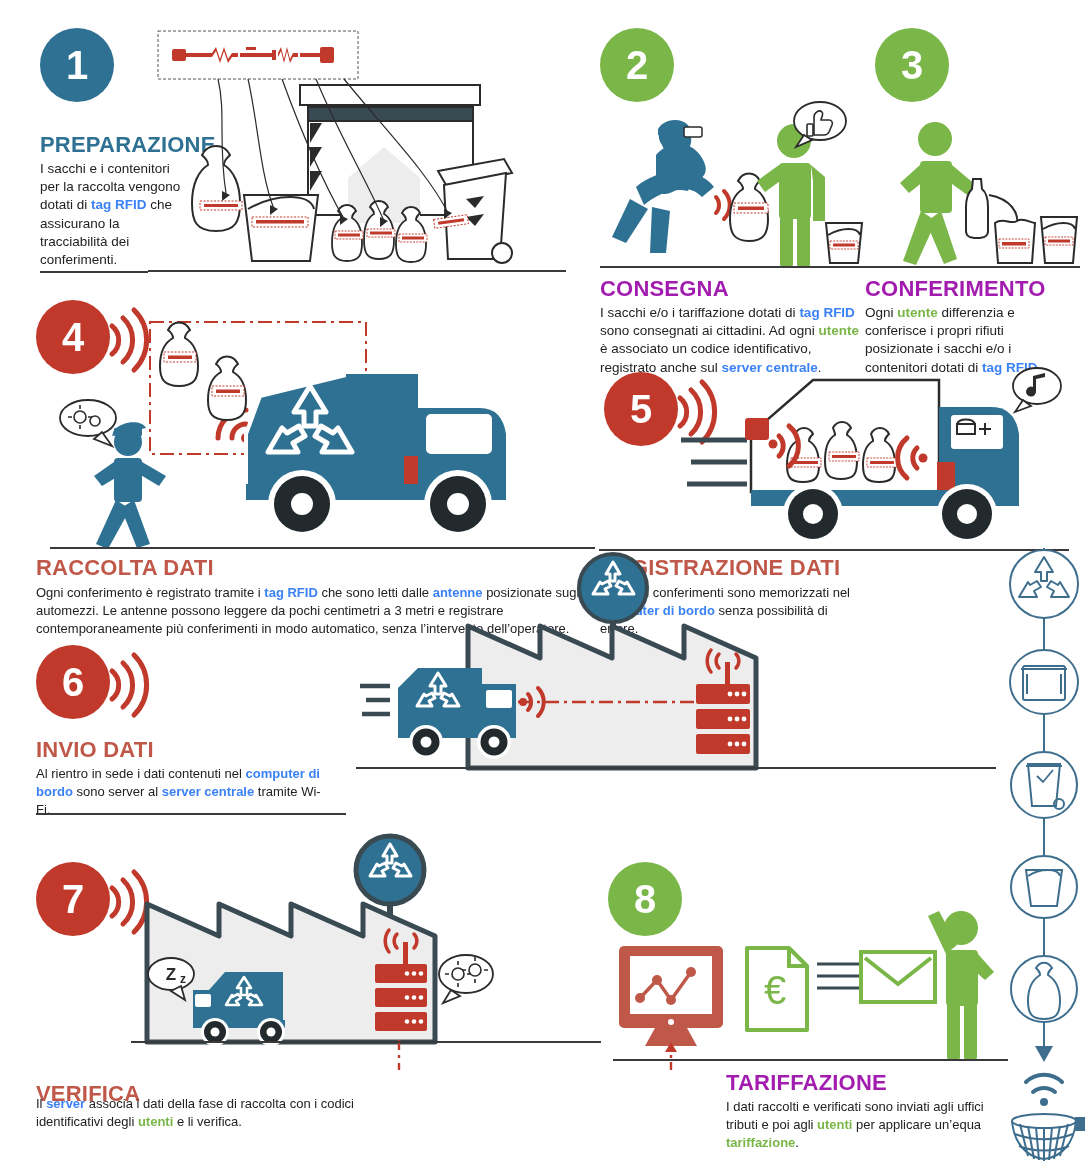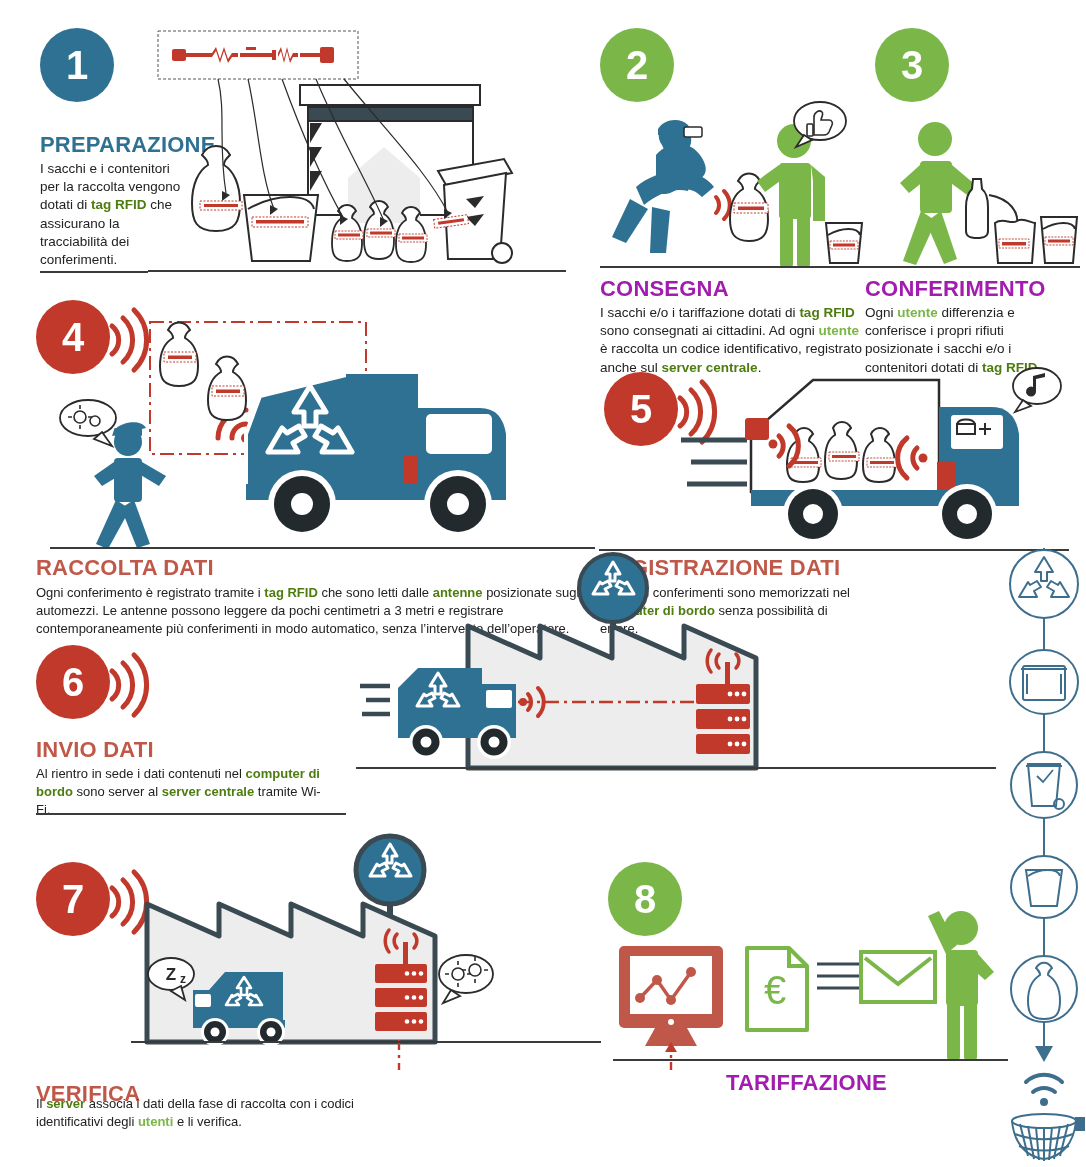--- a/index.html
+++ b/index.html
@@ -16,21 +16,21 @@
   .badge-wrap{position:relative;display:inline-block;}
   .arcs{position:absolute;left:72px;top:2px;}
   .heading{font-weight:bold;font-size:22px;letter-spacing:.2px;
            font-family:"Liberation Sans",sans-serif;margin:0 0 4px 0;
            text-transform:uppercase;}
   .h-teal{color:#2E7193;}
   .h-green{color:#a21caf;}
   .h-red{color:#C0584A;text-align:center;}
   .body-txt{font-size:13.5px;line-height:1.35;color:#222;max-width:100%;}
   .body-txt.sm{font-size:13px;line-height:1.38;}
-  .kw-red{color:#4d7c0f;font-weight:bold;}
+  .kw-red{color:#3b82f6;font-weight:bold;}
   .kw-green{color:#7AB648;font-weight:bold;}
   .rule{position:absolute;background:#3a3a3a;height:2px;}
   svg{display:block;overflow:visible;}
   .sidebar{position:absolute;left:1004px;top:548px;width:80px;}
 </style>
 </head>
 <body>
 
 <div class="stage">
 
@@ -176,21 +176,21 @@
       <g fill="#fff" stroke="#2b2b2b" stroke-width="2">
         <path d="M226 120 h36 l-4 40 h-28 z"></path>
         <path d="M228 132 c14 -8 30 -8 32 0" fill="none"></path>
       </g>
       <rect x="230" y="138" width="28" height="8" fill="#fff" stroke="#C0392B" stroke-width=".9" stroke-dasharray="2,1.2"></rect>
       <rect x="233" y="140.5" width="22" height="3" fill="#C0392B"></rect>
       <line x1="0" y1="164" x2="265" y2="164" stroke="#3a3a3a" stroke-width="2"></line>
     </svg>
 
     <div class="heading h-green" style="position:absolute;left:0;top:248px;">CONSEGNA</div>
-    <div class="body-txt" style="position:absolute;left:0;top:276px;width:265px;"><span>I sacchi e/o i tariffazione dotati di </span><span class="kw-red">tag RFID</span><span> sono consegnati ai cittadini. Ad ogni </span><span class="kw-green">utente</span><span> è raccolta un codice identificativo, registrato anche sul </span><span class="kw-red">server centrale</span><span>.</span></div>
+    <div class="body-txt" style="position:absolute;left:0;top:276px;width:265px;"><span>I sacchi e/o i tariffazione dotati di </span><span class="kw-red">tag RFID</span><span> sono consegnati ai cittadini. Ad ogni </span><span class="kw-green">utente</span><span> è associato un codice identificativo, registrato anche sul </span><span class="kw-red">server centrale</span><span>.</span></div>
   </div>
 
   <div class="panel" style="left:875px;top:28px;width:210px;height:330px;">
     <div class="badge green">3</div>
 
     <svg style="position:absolute;left:-10px;top:85px;" width="215" height="155" viewBox="0 0 215 155">
       <g fill="#7AB648">
         <circle cx="70" cy="26" r="17"></circle>
         <rect x="55" y="48" width="32" height="52" rx="4"></rect>
         <path d="M55 52 l-20 18 l9 10 l20 -16 z"></path>
@@ -613,20 +613,21 @@
         <rect x="334" y="60" width="13" height="58" rx="3"></rect>
         <rect x="351" y="60" width="13" height="58" rx="3"></rect>
       </g>
 
       <line x1="58" y1="128" x2="58" y2="108" stroke="#C0392B" stroke-width="2.4" stroke-dasharray="8,4,3,4"></line>
       <path d="M52 110 l6 -10 l6 10 z" fill="#C0392B"></path>
       <line x1="0" y1="118" x2="395" y2="118" stroke="#3a3a3a" stroke-width="2"></line>
     </svg>
 
     <div class="heading h-green" style="position:absolute;left:118px;top:208px;">TARIFFAZIONE</div>
+    <div class="body-txt sm" style="position:absolute;left:118px;top:236px;width:290px;"><span>I dati raccolti e verificati sono inviati agli uffici tributi e poi agli </span><span class="kw-green">utenti</span><span> per applicare un’equa </span><span class="kw-green">tariffazione</span><span>.</span></div>
   </div>
 
   <div class="sidebar">
     <svg width="80" height="615" viewBox="0 0 80 615">
       <g stroke="#3E6E8E" stroke-width="2" fill="none">
         <line x1="40" y1="0" x2="40" y2="500"></line>
       </g>
 
       <g>
         <circle cx="40" cy="36" r="34" fill="#fff" stroke="#3E6E8E" stroke-width="2"></circle>

